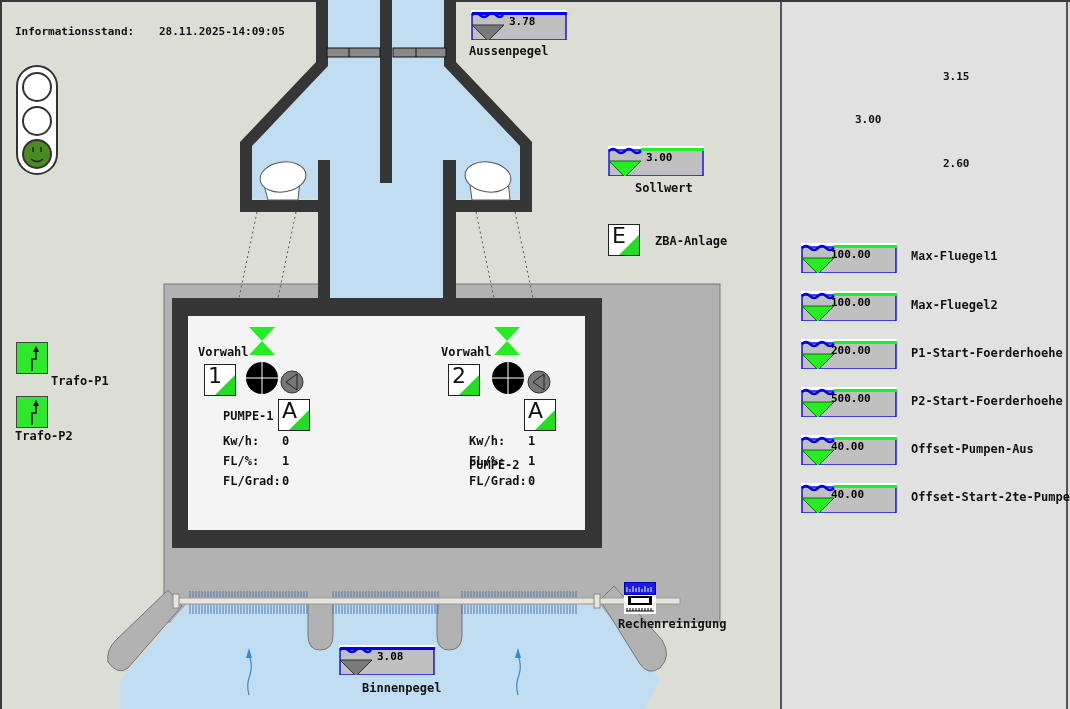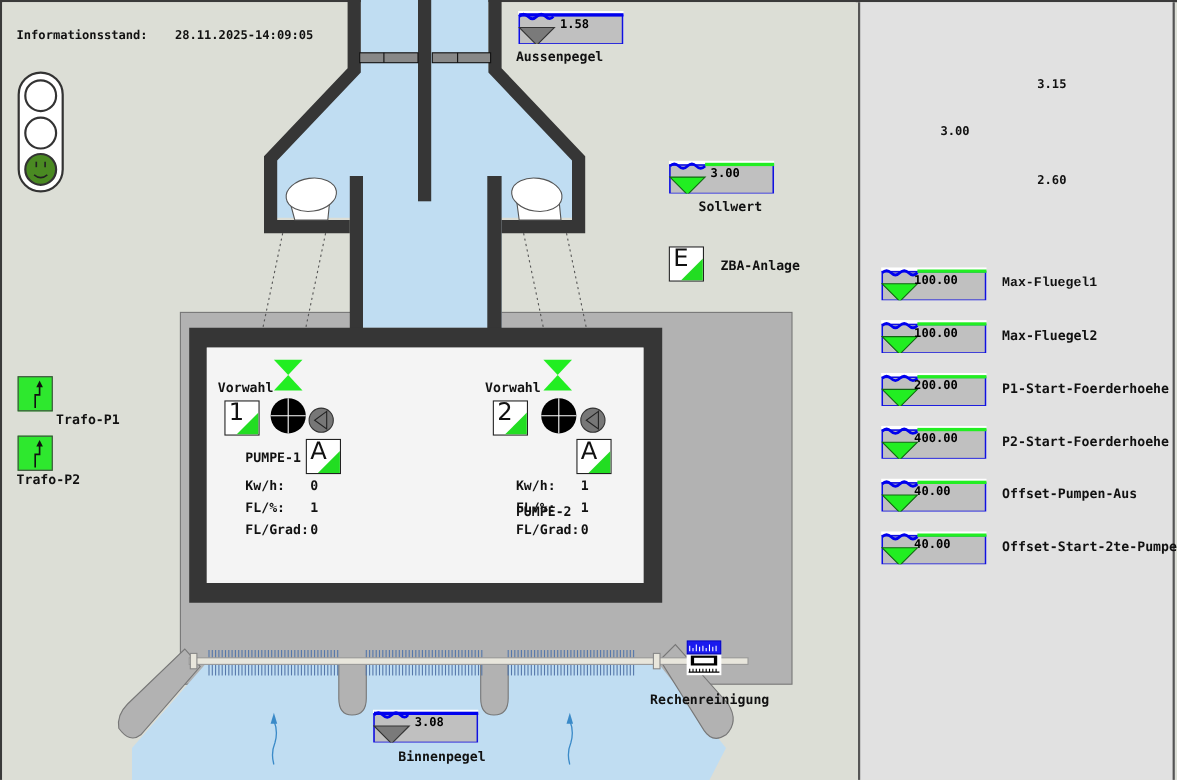--- a/index.html
+++ b/index.html
@@ -263,21 +263,21 @@
 <div class="txt" style="left:943px;top:157px;">2.60</div>
 
 <div class="gauge" style="left:471px;top:10px;">
   <svg class="bar" width="96" height="30">
     <rect x="0" y="0" width="96" height="30" fill="#fff"></rect>
     <rect x="1" y="4" width="94" height="26" fill="#c0c0c0" stroke="#1010e0" stroke-width="1.5"></rect>
     <rect x="1" y="2" width="95" height="3" fill="#0000ee"></rect>
     <path d="M1 5 Q5 1 9 5 T17 5 T25 5 T32 5" fill="none" stroke="#0000ee" stroke-width="2.5"></path>
     <polygon points="1,15 33,15 17,31" fill="#7a7a7a" stroke="#333"></polygon>
   </svg>
-  <span class="val">1.58</span>
+  <span class="val">3.78</span>
 </div>
 <div class="lbl" style="left:469px;top:44px;">Aussenpegel</div>
 
 <div class="gauge" style="left:608px;top:146px;">
   <svg class="bar" width="96" height="30">
     <rect x="0" y="0" width="96" height="30" fill="#fff"></rect>
     <rect x="1" y="4" width="94" height="26" fill="#c0c0c0" stroke="#1010e0" stroke-width="1.5"></rect>
     <rect x="33" y="2" width="63" height="3" fill="#22ee22"></rect>
     <path d="M1 5 Q5 1 9 5 T17 5 T25 5 T33 5" fill="none" stroke="#0000ee" stroke-width="2.5"></path>
     <polygon points="1,15 33,15 17,31" fill="#22ee22" stroke="#116611"></polygon>
@@ -357,21 +357,21 @@
   <svg width="32" height="32">
     <rect x="0" y="0" width="32" height="32" fill="#fff"></rect>
     <rect x="0.5" y="0.5" width="31" height="12" fill="#1a1aee" stroke="#00a"></rect>
     <path d="M3 10 L3 5 M6 10 L6 7 M9 10 L9 4 M12 10 L12 6 M15 10 L15 5 M18 10 L18 7 M21 10 L21 4 M24 10 L24 6 M27 10 L27 5" stroke="#fff"></path>
     <rect x="4" y="14" width="24" height="9" fill="#000"></rect>
     <rect x="7" y="16" width="18" height="5" fill="#fff"></rect>
     <line x1="2" y1="29" x2="30" y2="29" stroke="#000"></line>
     <path d="M3 29 L3 26 M6 29 L6 26 M9 29 L9 26 M12 29 L12 26 M15 29 L15 26 M18 29 L18 26 M21 29 L21 26 M24 29 L24 26 M27 29 L27 26" stroke="#000"></path>
   </svg>
 </div>
-<div class="lbl" style="left:591px;top:617px;margin-top:12px;">Rechenreinigung</div>
+<div class="lbl" style="left:618px;top:617px;">Rechenreinigung</div>
 
 <div id="params">
     <div class="gauge" style="left: 801px; top: 243px;">
       <svg class="bar" width="96" height="30">
         <rect x="0" y="0" width="96" height="30" fill="#fff"></rect>
         <rect x="1" y="4" width="94" height="26" fill="#c0c0c0" stroke="#1010e0" stroke-width="1.5"></rect>
         <rect x="33" y="2" width="63" height="3" fill="#22ee22"></rect>
         <path d="M1 5 Q5 1 9 5 T17 5 T25 5 T33 5" fill="none" stroke="#0000ee" stroke-width="2.5"></path>
         <polygon points="1,15 33,15 17,31" fill="#22ee22" stroke="#116611"></polygon>
       </svg>
@@ -401,21 +401,21 @@
     </div>
     <div class="lbl" style="left: 911px; top: 346px; text-align: right;">P1-Start-Foerderhoehe</div>
     <div class="gauge" style="left: 801px; top: 387px;">
       <svg class="bar" width="96" height="30">
         <rect x="0" y="0" width="96" height="30" fill="#fff"></rect>
         <rect x="1" y="4" width="94" height="26" fill="#c0c0c0" stroke="#1010e0" stroke-width="1.5"></rect>
         <rect x="33" y="2" width="63" height="3" fill="#22ee22"></rect>
         <path d="M1 5 Q5 1 9 5 T17 5 T25 5 T33 5" fill="none" stroke="#0000ee" stroke-width="2.5"></path>
         <polygon points="1,15 33,15 17,31" fill="#22ee22" stroke="#116611"></polygon>
       </svg>
-      <span class="val" style="left:30px">400.00</span>
+      <span class="val" style="left:30px">500.00</span>
     </div>
     <div class="lbl" style="left: 911px; top: 394px;">P2-Start-Foerderhoehe</div>
     <div class="gauge" style="left: 801px; top: 435px;">
       <svg class="bar" width="96" height="30">
         <rect x="0" y="0" width="96" height="30" fill="#fff"></rect>
         <rect x="1" y="4" width="94" height="26" fill="#c0c0c0" stroke="#1010e0" stroke-width="1.5"></rect>
         <rect x="33" y="2" width="63" height="3" fill="#22ee22"></rect>
         <path d="M1 5 Q5 1 9 5 T17 5 T25 5 T33 5" fill="none" stroke="#0000ee" stroke-width="2.5"></path>
         <polygon points="1,15 33,15 17,31" fill="#22ee22" stroke="#116611"></polygon>
       </svg>

